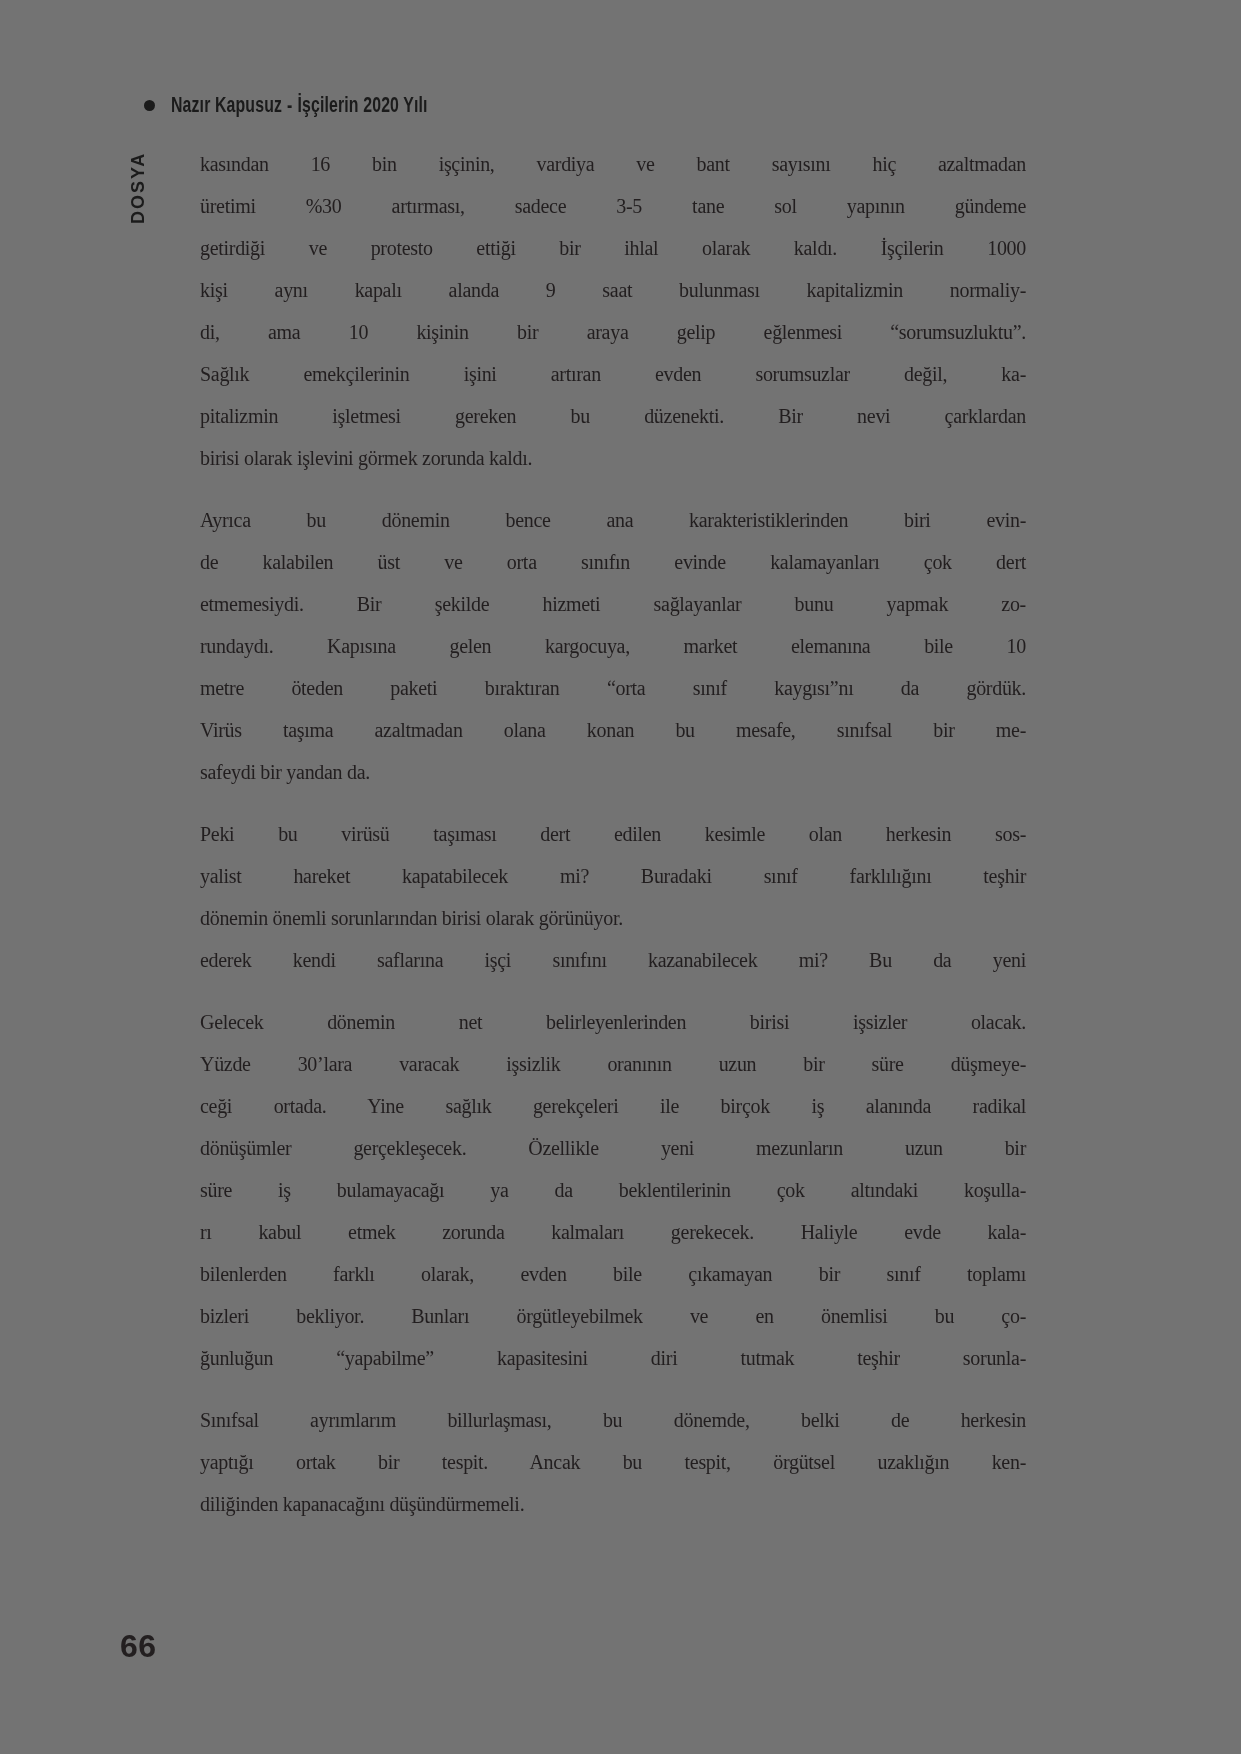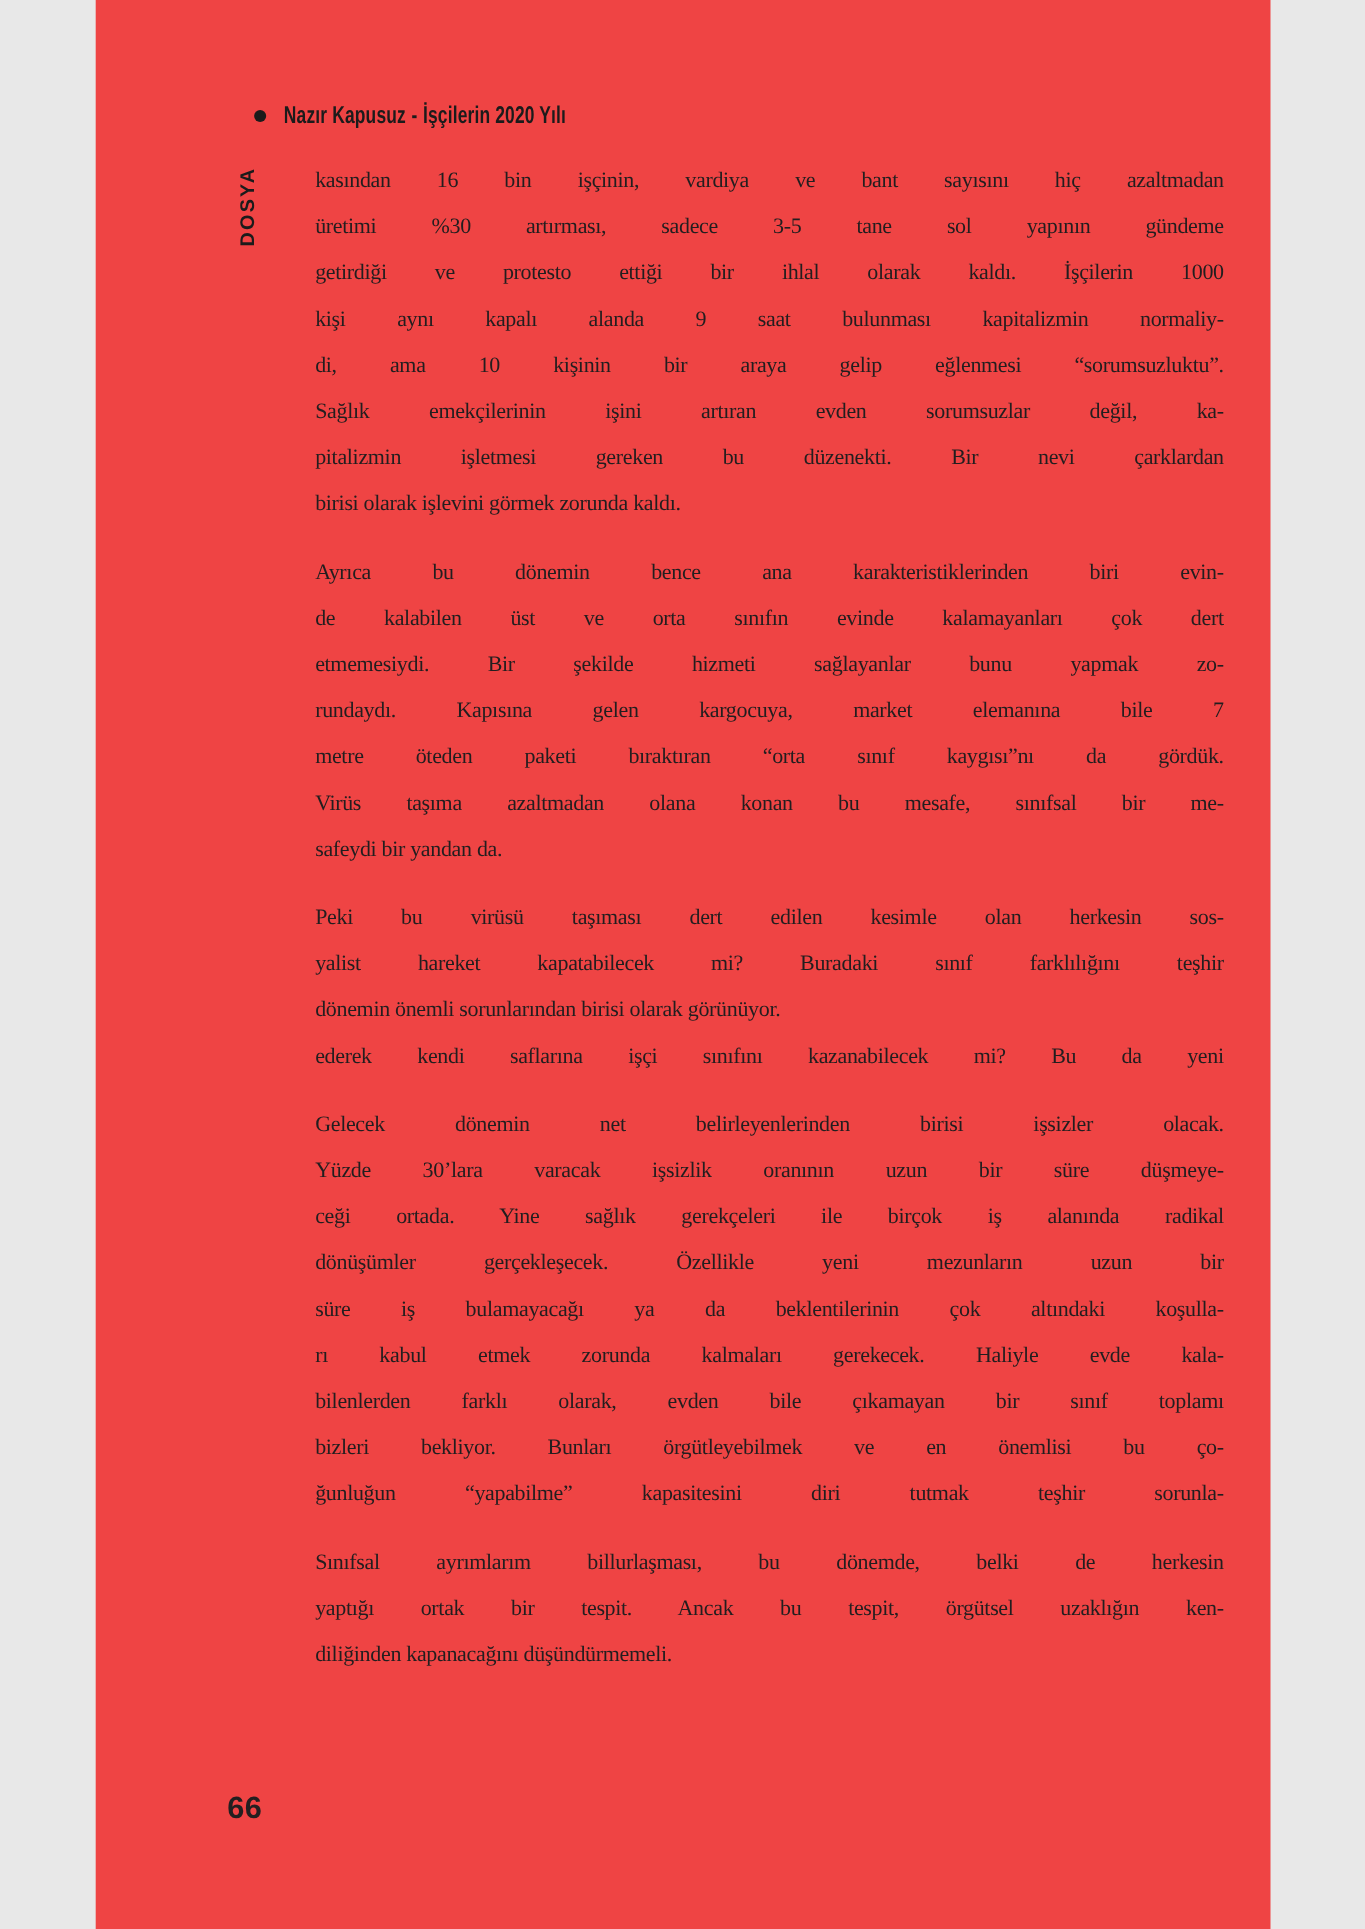--- a/index.html
+++ b/index.html
@@ -3,24 +3,24 @@
 <meta charset="utf-8">
 <title>İşçilerin 2020 Yılı — s.66</title>
 <style>
   html, body {
     margin: 0;
     padding: 0;
     background: #e8e8e8;
   }
   .page {
     position: relative;
-    width: 1068px;
+    width: 1241px;
     height: 1754px;
     margin: 0 auto;
-    background: #ef4444;
+    background: #737373;
     color: #221e1f;
     font-family: "Liberation Serif", serif;
     overflow: hidden;
   }
 
   
   .running-header {
     position: absolute;
     left: 144px;
     top: 92px;
@@ -80,21 +80,21 @@
     text-align-last: justify;
   }
   .line.last { text-align-last: left; }
 
   
   .page-number {
     position: absolute;
     left: 120px;
     top: 1628px;
     font-family: "Liberation Sans", sans-serif;
-    font-size: 28px;
+    font-size: 32px;
     font-weight: 700;
     letter-spacing: 0.5px;
     color: #231f20;
   }
 </style>
 </head>
 <body>
 
 <div class="page">
 
@@ -115,21 +115,21 @@
         <div class="line">kişi aynı kapalı alanda 9 saat bulunması kapitalizmin normaliy-</div>
         <div class="line">di, ama 10 kişinin bir araya gelip eğlenmesi “sorumsuzluktu”.</div>
         <div class="line">Sağlık emekçilerinin işini artıran evden sorumsuzlar değil, ka-</div>
         <div class="line">pitalizmin işletmesi gereken bu düzenekti. Bir nevi çarklardan</div>
         <div class="line last">birisi olarak işlevini görmek zorunda kaldı.</div>
       </div>
       <div class="para">
         <div class="line">Ayrıca bu dönemin bence ana karakteristiklerinden biri evin-</div>
         <div class="line">de kalabilen üst ve orta sınıfın evinde kalamayanları çok dert</div>
         <div class="line">etmemesiydi. Bir şekilde hizmeti sağlayanlar bunu yapmak zo-</div>
-        <div class="line">rundaydı. Kapısına gelen kargocuya, market elemanına bile 7</div>
+        <div class="line">rundaydı. Kapısına gelen kargocuya, market elemanına bile 10</div>
         <div class="line">metre öteden paketi bıraktıran “orta sınıf kaygısı”nı da gördük.</div>
         <div class="line">Virüs taşıma azaltmadan olana konan bu mesafe, sınıfsal bir me-</div>
         <div class="line last">safeydi bir yandan da.</div>
       </div>
       <div class="para">
         <div class="line">Peki bu virüsü taşıması dert edilen kesimle olan herkesin sos-</div>
         <div class="line">yalist hareket kapatabilecek mi? Buradaki sınıf farklılığını teşhir</div>
         <div class="line last">dönemin önemli sorunlarından birisi olarak görünüyor.</div>
         <div class="line">ederek kendi saflarına işçi sınıfını kazanabilecek mi? Bu da yeni</div>
       </div>

